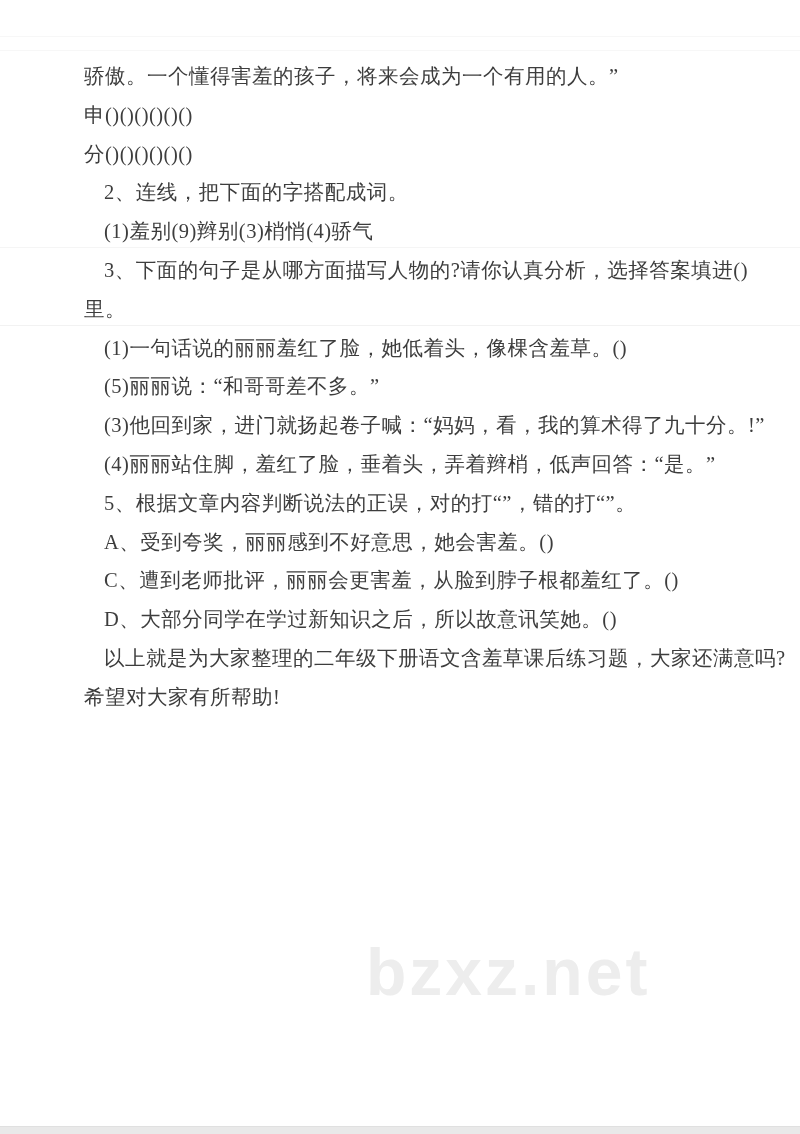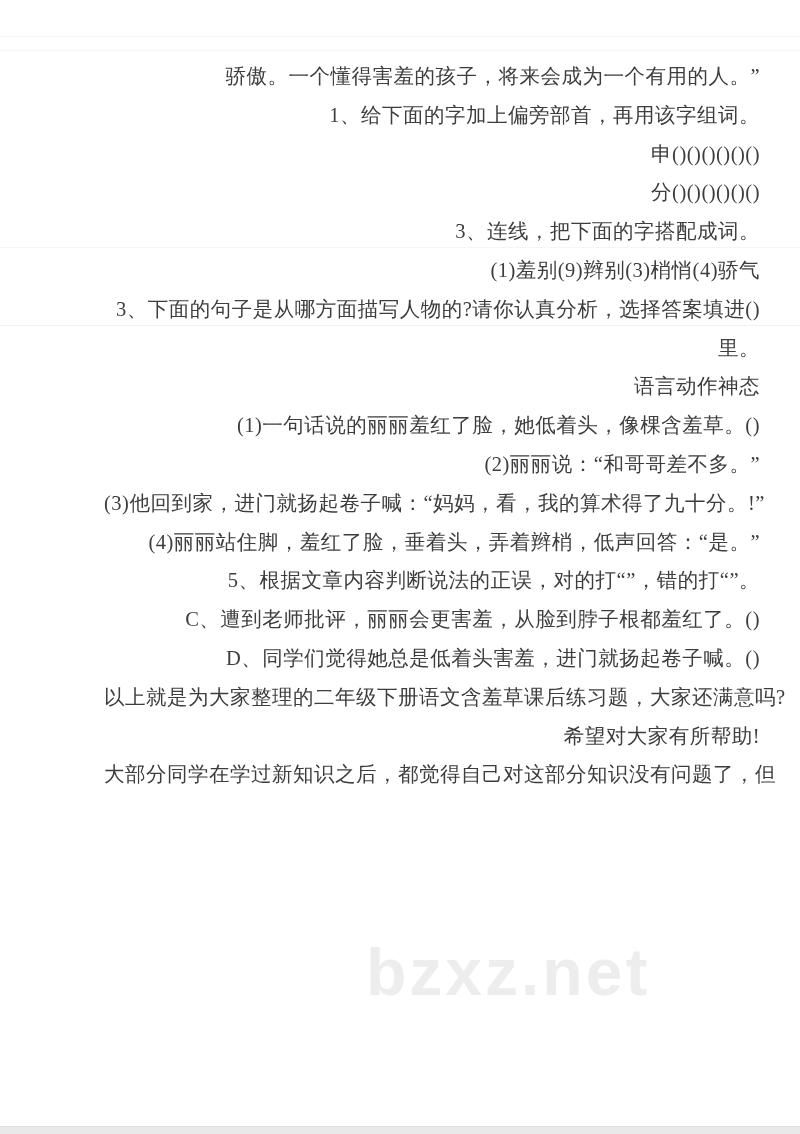--- a/index.html
+++ b/index.html
@@ -20,21 +20,20 @@
     background: var(--page-bg, #ffffff);
   }
   .doc-lines {
     position: absolute;
     top: 57px;
     left: 84px;
     right: 40px;
     z-index: 2;
     color: var(--text-color, #3d3d3d);
     font-size: 20.5px;
-    text-align: right;
   }
   .line {
     line-height: 38.8px;
     height: 38.8px;
     white-space: nowrap;
     letter-spacing: 0.5px;
   }
   .line.indent {
     padding-left: 20px;
   }
@@ -79,34 +78,32 @@
 <div class="page">
   <div class="scan-line a"></div>
   <div class="scan-line b"></div>
   <div class="scan-line d"></div>
   <div class="scan-line c"></div>
 
   <div class="watermark">bzxz.net</div>
 
   <div class="doc-lines">
       <div class="line">骄傲。一个懂得害羞的孩子，将来会成为一个有用的人。”</div>
-      <div class="line indent">1、给下面的字加上偏旁部首，再用该字组词。</div>
       <div class="line">申()()()()()()</div>
       <div class="line">分()()()()()()</div>
-      <div class="line indent">3、连线，把下面的字搭配成词。</div>
+      <div class="line indent">2、连线，把下面的字搭配成词。</div>
       <div class="line indent">(1)羞别(9)辫别(3)梢悄(4)骄气</div>
       <div class="line indent">3、下面的句子是从哪方面描写人物的?请你认真分析，选择答案填进()</div>
       <div class="line">里。</div>
-      <div class="line indent">语言动作神态</div>
       <div class="line indent">(1)一句话说的丽丽羞红了脸，她低着头，像棵含羞草。()</div>
-      <div class="line indent">(2)丽丽说：“和哥哥差不多。”</div>
+      <div class="line indent">(5)丽丽说：“和哥哥差不多。”</div>
       <div class="line indent">(3)他回到家，进门就扬起卷子喊：“妈妈，看，我的算术得了九十分。!”</div>
       <div class="line indent">(4)丽丽站住脚，羞红了脸，垂着头，弄着辫梢，低声回答：“是。”</div>
       <div class="line indent">5、根据文章内容判断说法的正误，对的打“”，错的打“”。</div>
+      <div class="line indent">A、受到夸奖，丽丽感到不好意思，她会害羞。()</div>
       <div class="line indent">C、遭到老师批评，丽丽会更害羞，从脸到脖子根都羞红了。()</div>
-      <div class="line indent">D、同学们觉得她总是低着头害羞，进门就扬起卷子喊。()</div>
+      <div class="line indent">D、大部分同学在学过新知识之后，所以故意讯笑她。()</div>
       <div class="line indent">以上就是为大家整理的二年级下册语文含羞草课后练习题，大家还满意吗?</div>
       <div class="line">希望对大家有所帮助!</div>
-      <div class="line indent">大部分同学在学过新知识之后，都觉得自己对这部分知识没有问题了，但</div>
     </div>
 
   <div class="bottom-band"></div>
 </div>
 
 </body></html>

